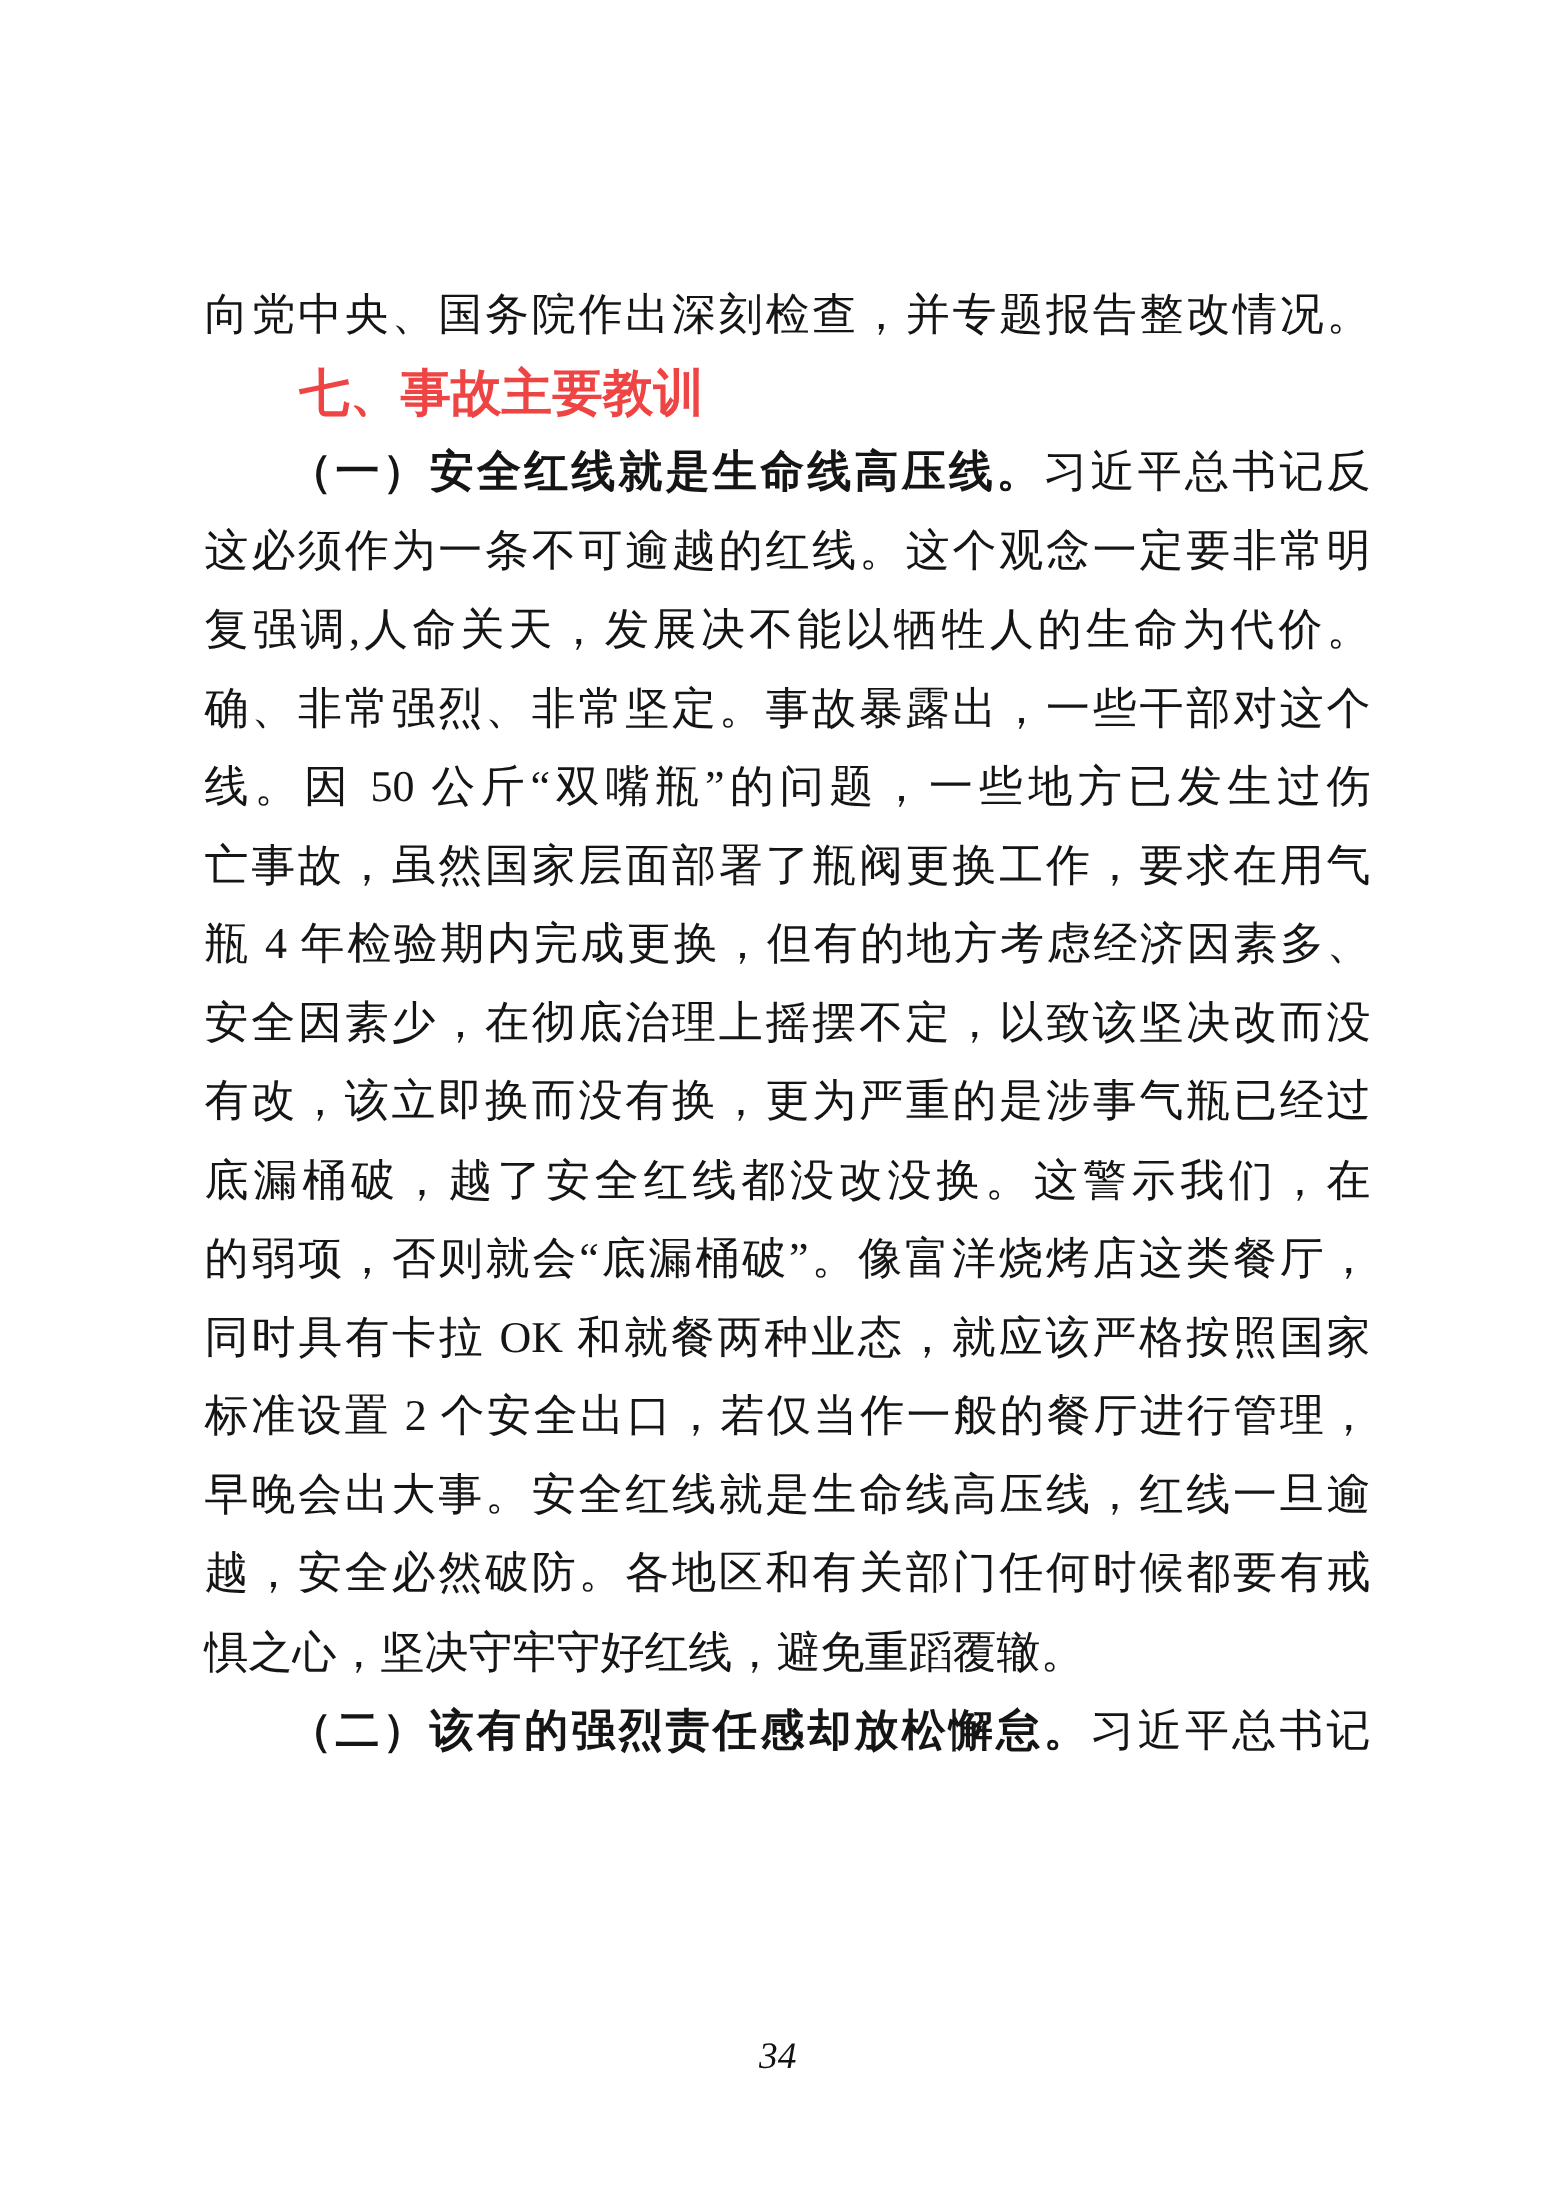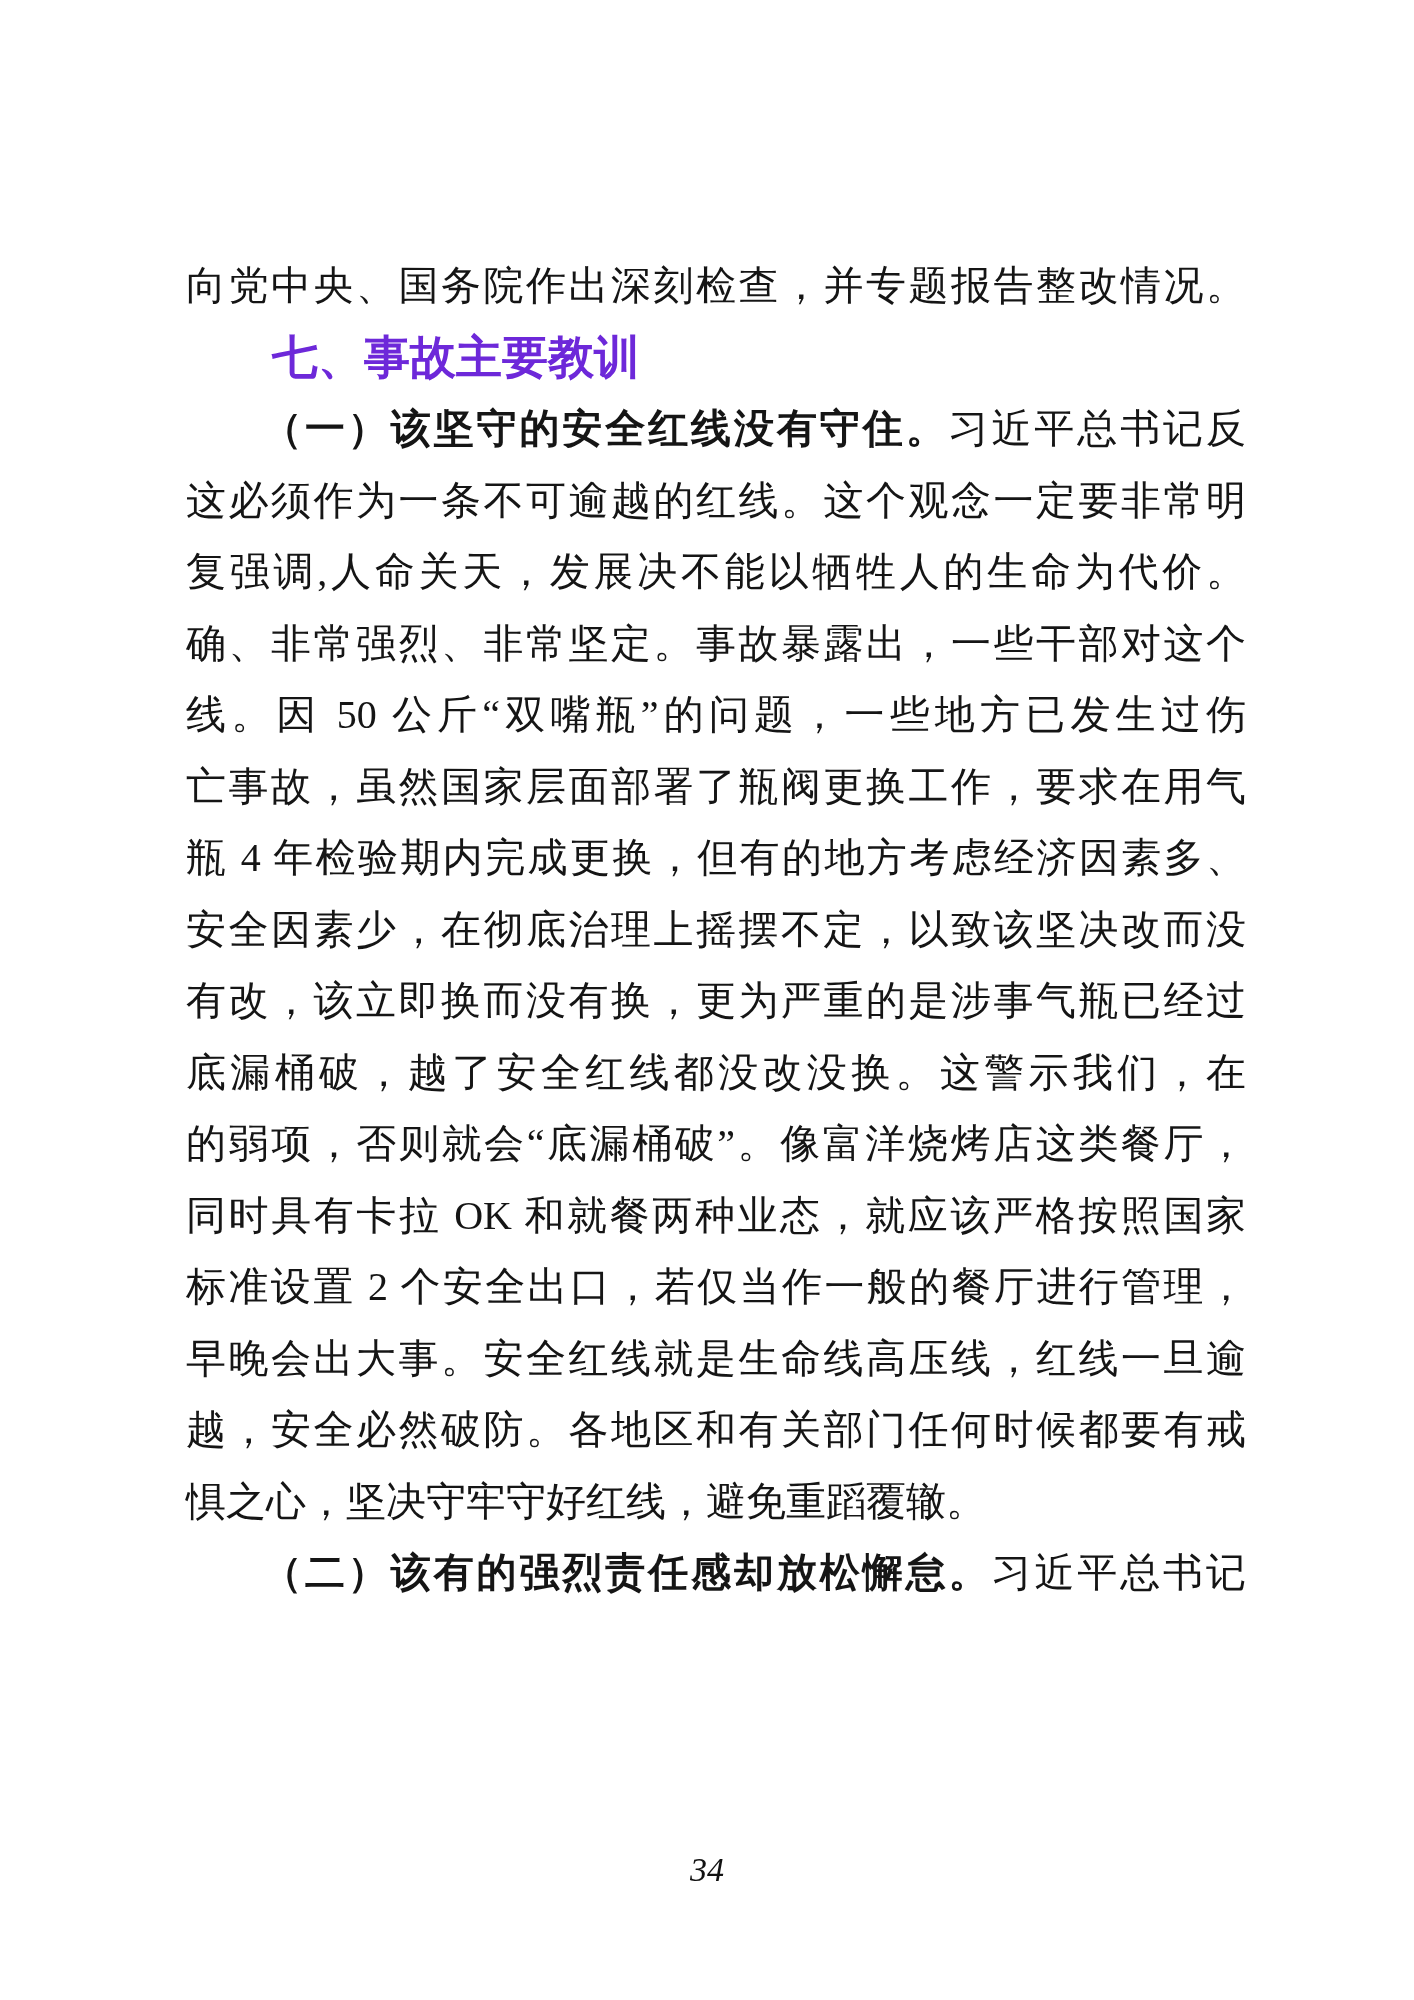--- a/index.html
+++ b/index.html
@@ -35,21 +35,21 @@
   }
   .line.indent-2 {
     text-indent: 76px;
   }
   .line.heading {
     font-family: "Liberation Sans", "DejaVu Sans", sans-serif;
     font-weight: 700;
     font-size: 46px;
     text-align-last: left;
     text-indent: 86px;
-    color: #6d28d9;
+    color: #ef4444;
   }
   .lead-bold {
     font-weight: 700;
   }
   .page-number {
     position: absolute;
     top: 1851px;
     left: 0;
     width: 100%;
     text-align: center;
@@ -62,21 +62,21 @@
 </head>
 <body>
 
 <div class="page">
   <div class="content">
 
     <div class="line">向党中央、国务院作出深刻检查，并专题报告整改情况。</div>
 
     <div class="line heading">七、事故主要教训</div>
 
-    <div class="line indent-2"><span class="lead-bold">（一）该坚守的安全红线没有守住。</span><span>习近平总书记反</span></div>
+    <div class="line indent-2"><span class="lead-bold">（一）安全红线就是生命线高压线。</span><span>习近平总书记反</span></div>
 
     <div class="line">这必须作为一条不可逾越的红线。这个观念一定要非常明</div>
     <div class="line">复强调,人命关天，发展决不能以牺牲人的生命为代价。</div>
     <div class="line">确、非常强烈、非常坚定。事故暴露出，一些干部对这个</div>
     <div class="line">线。因 50 公斤“双嘴瓶”的问题，一些地方已发生过伤</div>
     <div class="line">亡事故，虽然国家层面部署了瓶阀更换工作，要求在用气</div>
     <div class="line">瓶 4 年检验期内完成更换，但有的地方考虑经济因素多、</div>
     <div class="line">安全因素少，在彻底治理上摇摆不定，以致该坚决改而没</div>
     <div class="line">有改，该立即换而没有换，更为严重的是涉事气瓶已经过</div>
     <div class="line">底漏桶破，越了安全红线都没改没换。这警示我们，在</div>

